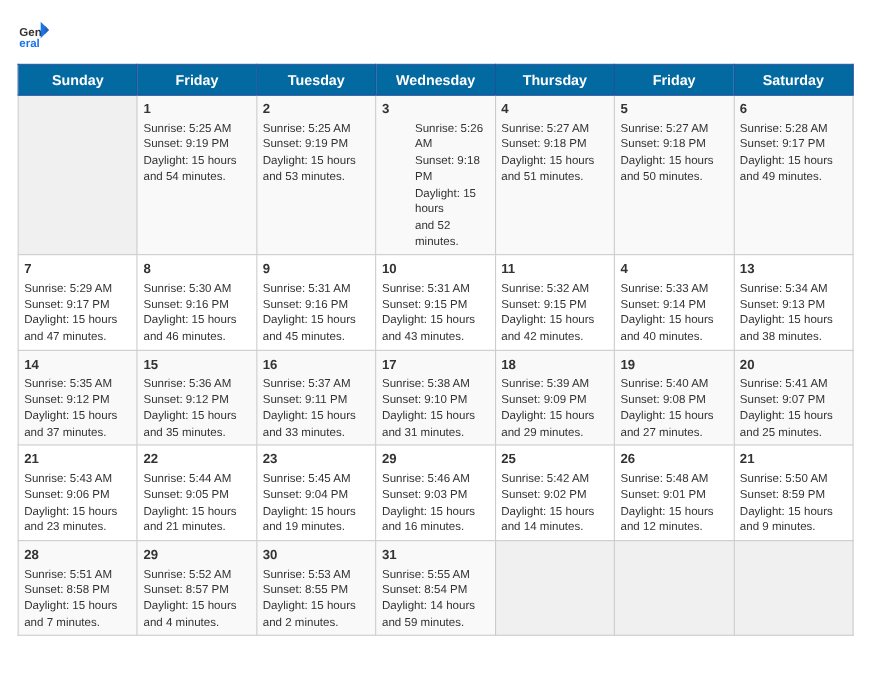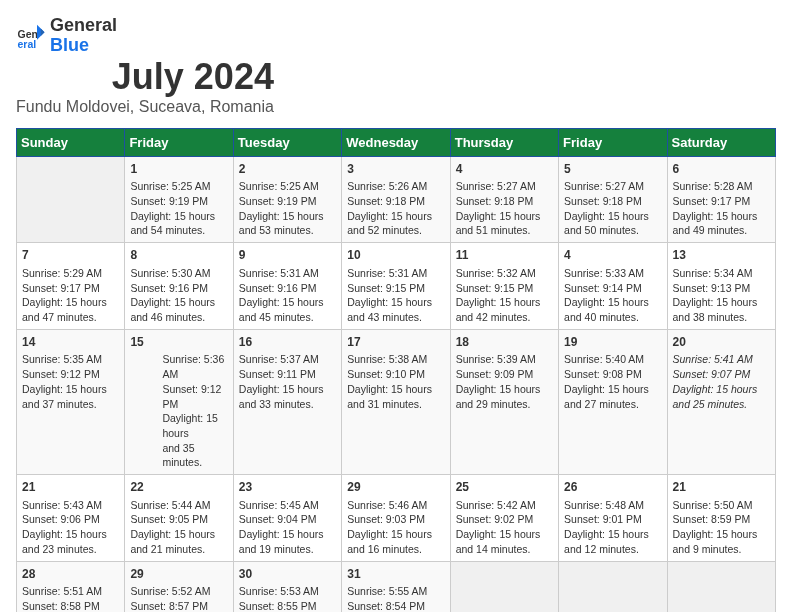--- a/index.html
+++ b/index.html
@@ -8,21 +8,20 @@
       background: #fff;
       width: 792px;
       min-height: 612px;
       padding: 16px;
     }
     .header {
       display: flex;
       justify-content: space-between;
       align-items: flex-start;
       margin-bottom: 12px;
-      flex-direction: column;
     }
     .logo {
       display: flex;
       align-items: center;
       gap: 4px;
     }
     .logo-icon {
       width: 30px;
       height: 30px;
     }
@@ -37,24 +36,24 @@
     .location {
       font-size: 16px;
       color: #555;
     }
     table {
       width: 100%;
       border-collapse: collapse;
       font-size: 11px;
     }
     thead tr th {
-      background-color: #15803d;
+      background-color: #0369a1;
       color: #fff;
       padding: 6px 4px;
-      text-align: left;
+      text-align: center;
       font-size: 13px;
       font-weight: bold;
       border: 1px solid #1e50a0;
     }
     tbody tr td {
       border: 1px solid #ccc;
       vertical-align: top;
       padding: 4px 5px;
       width: calc(100% / 7);
       min-height: 80px;
@@ -85,32 +84,20 @@
 <body>
 
 <div class="header">
   <div class="logo">
     <svg class="logo-icon" viewBox="0 0 40 40">
       <text x="2" y="22" font-size="14" font-weight="bold" fill="#333">Gen</text>
       <text x="2" y="36" font-size="14" font-weight="bold" fill="#1a73e8">eral</text>
       <path d="M28 5 L38 15 L28 25 Z" fill="#1a73e8"></path>
       <path d="M33 10 L38 15 L33 20 Z" fill="#2563b0"></path>
     </svg>
-    <div>
-      <div style="line-height:1.1">
-        <span style="font-size:18px;font-weight:bold;color:#333;">General</span>
-      </div>
-      <div style="line-height:1.1">
-        <span style="font-size:18px;font-weight:bold;color:#1a73e8;">Blue</span>
-      </div>
-    </div>
-  </div>
-  <div class="title-block">
-    <div class="month-year">July 2024</div>
-    <div class="location">Fundu Moldovei, Suceava, Romania</div>
   </div>
 </div>
 
 <table>
   <thead>
     <tr>
     <th>Sunday</th>
         <th>Friday</th>
         <th>Tuesday</th>
         <th>Wednesday</th>
@@ -131,21 +118,21 @@
         </td>
         <td>
           <span class="day-number">2</span>
           <div class="day-info" style="white-space: pre-line;">Sunrise: 5:25 AM
 Sunset: 9:19 PM
 Daylight: 15 hours
 and 53 minutes.</div>
         </td>
         <td>
           <span class="day-number">3</span>
-          <div class="day-info" style="white-space: pre-line;">Sunrise: 5:26 AM
+          <div class="day-info" style="white-space: pre-line; margin-left: 30px;">Sunrise: 5:26 AM
 Sunset: 9:18 PM
 Daylight: 15 hours
 and 52 minutes.</div>
         </td>
         <td>
           <span class="day-number">4</span>
           <div class="day-info" style="white-space: pre-line;">Sunrise: 5:27 AM
 Sunset: 9:18 PM
 Daylight: 15 hours
 and 51 minutes.</div>
@@ -219,21 +206,21 @@
       <tr>
         <td>
           <span class="day-number">14</span>
           <div class="day-info" style="white-space: pre-line;">Sunrise: 5:35 AM
 Sunset: 9:12 PM
 Daylight: 15 hours
 and 37 minutes.</div>
         </td>
         <td>
           <span class="day-number">15</span>
-          <div class="day-info" style="white-space: pre-line; margin-left: 32px;">Sunrise: 5:36 AM
+          <div class="day-info" style="white-space: pre-line;">Sunrise: 5:36 AM
 Sunset: 9:12 PM
 Daylight: 15 hours
 and 35 minutes.</div>
         </td>
         <td>
           <span class="day-number">16</span>
           <div class="day-info" style="white-space: pre-line;">Sunrise: 5:37 AM
 Sunset: 9:11 PM
 Daylight: 15 hours
 and 33 minutes.</div>
@@ -254,21 +241,21 @@
         </td>
         <td>
           <span class="day-number">19</span>
           <div class="day-info" style="white-space: pre-line;">Sunrise: 5:40 AM
 Sunset: 9:08 PM
 Daylight: 15 hours
 and 27 minutes.</div>
         </td>
         <td>
           <span class="day-number">20</span>
-          <div class="day-info" style="white-space: pre-line; font-style: italic;">Sunrise: 5:41 AM
+          <div class="day-info" style="white-space: pre-line;">Sunrise: 5:41 AM
 Sunset: 9:07 PM
 Daylight: 15 hours
 and 25 minutes.</div>
         </td>
       </tr>
       <tr>
         <td>
           <span class="day-number">21</span>
           <div class="day-info" style="white-space: pre-line;">Sunrise: 5:43 AM
 Sunset: 9:06 PM

